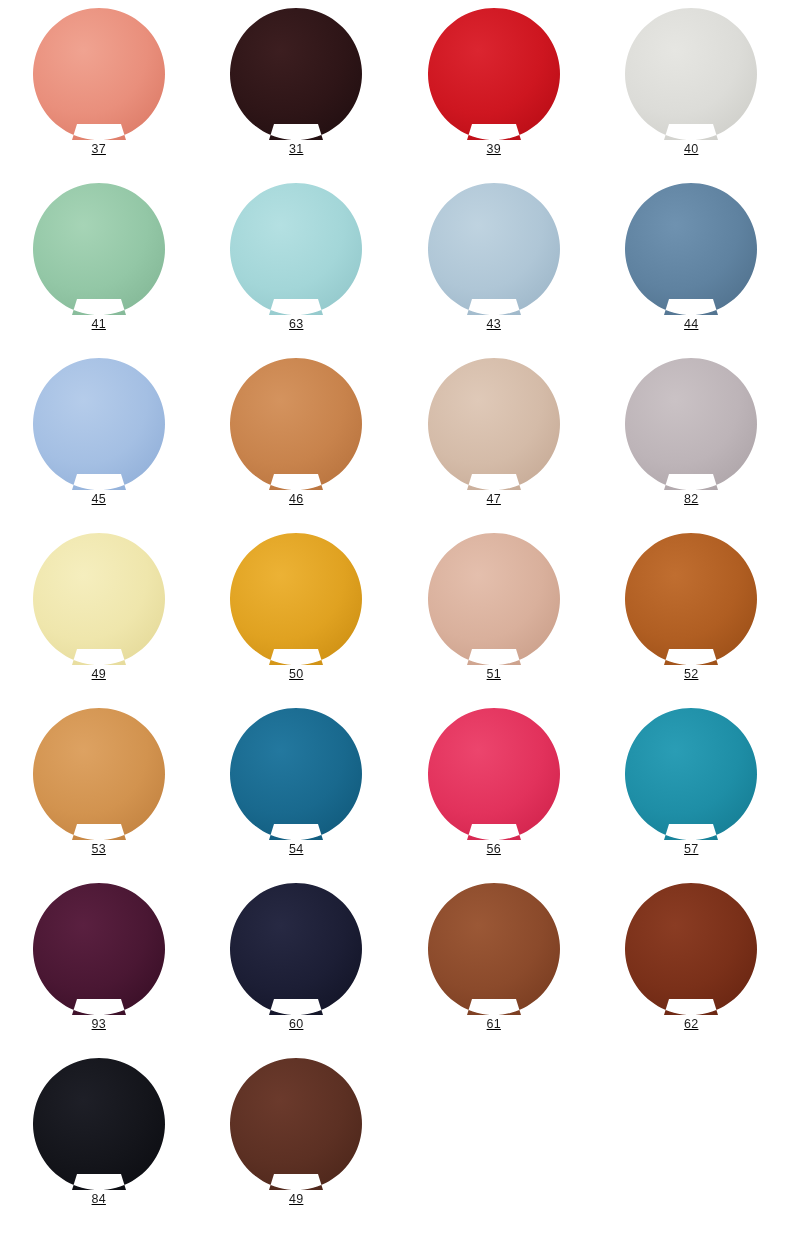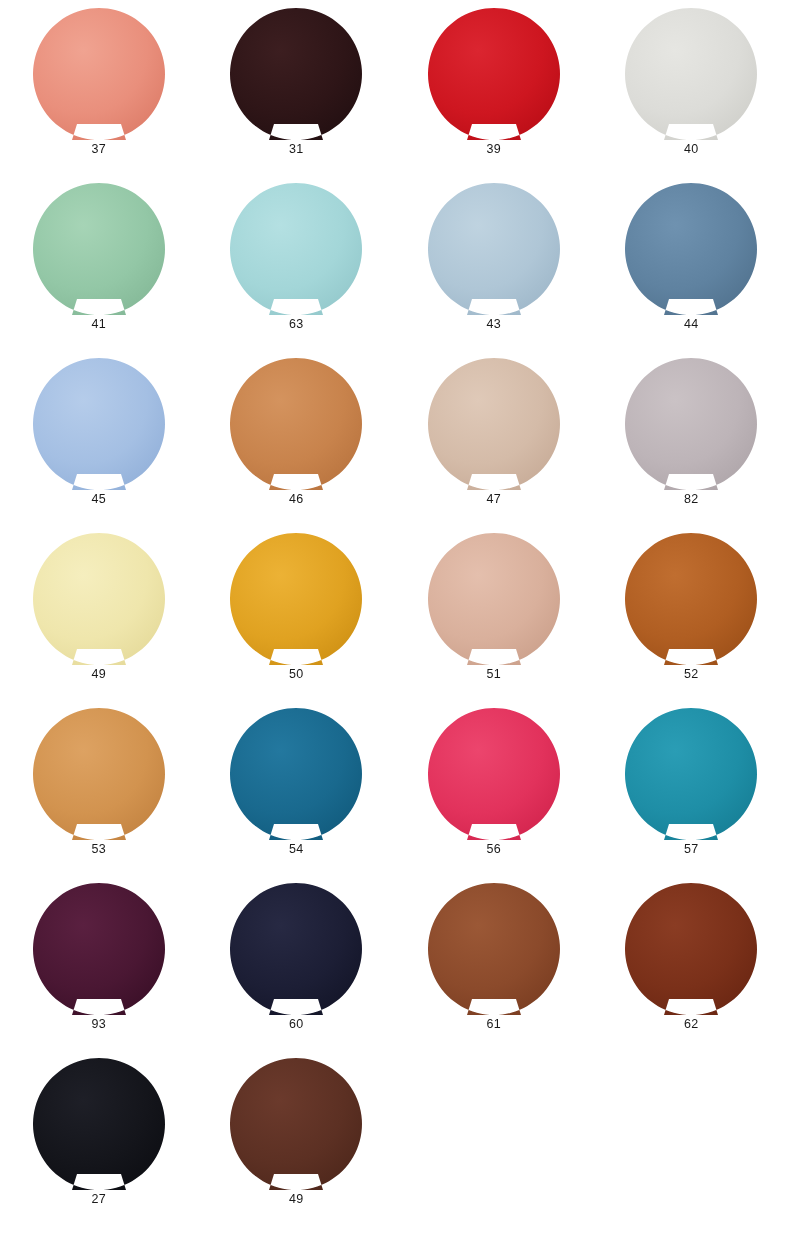--- a/index.html
+++ b/index.html
@@ -15,20 +15,21 @@
   }
 
   #swatch-grid {
     width: 790px;
     height: 1240px;
     display: grid;
     grid-template-columns: repeat(4, 1fr);
     grid-template-rows: repeat(7, 175px);
     padding-top: 8px;
     box-sizing: border-box;
+    text-decoration: underline;
   }
 
   .swatch-cell {
     position: relative;
     display: flex;
     flex-direction: column;
     align-items: center;
   }
 
   .swatch-chip {
@@ -422,21 +423,21 @@
           <defs>
             <radialGradient id="g26" cx="38%" cy="32%" r="78%">
               <stop offset="0%" stop-color="#1E1F27"></stop>
               <stop offset="62%" stop-color="#14151B"></stop>
               <stop offset="100%" stop-color="#0D0E13"></stop>
             </radialGradient>
           </defs>
           <path d="M 66 0 A 66 66 0 1 1 65.99 0 Z M 39 132 L 44 116 L 88 116 L 93 132 Z" fill="url(#g26)" fill-rule="evenodd"></path>
         </svg>
       </div>
-      <div class="swatch-label">27</div>
+      <div class="swatch-label">84</div>
     </div>
     <div class="swatch-cell">
       <div class="swatch-chip">
         <svg viewBox="0 0 132 132">
           <defs>
             <radialGradient id="g27" cx="38%" cy="32%" r="78%">
               <stop offset="0%" stop-color="#6B3A2C"></stop>
               <stop offset="62%" stop-color="#5C3023"></stop>
               <stop offset="100%" stop-color="#4E271B"></stop>
             </radialGradient>

